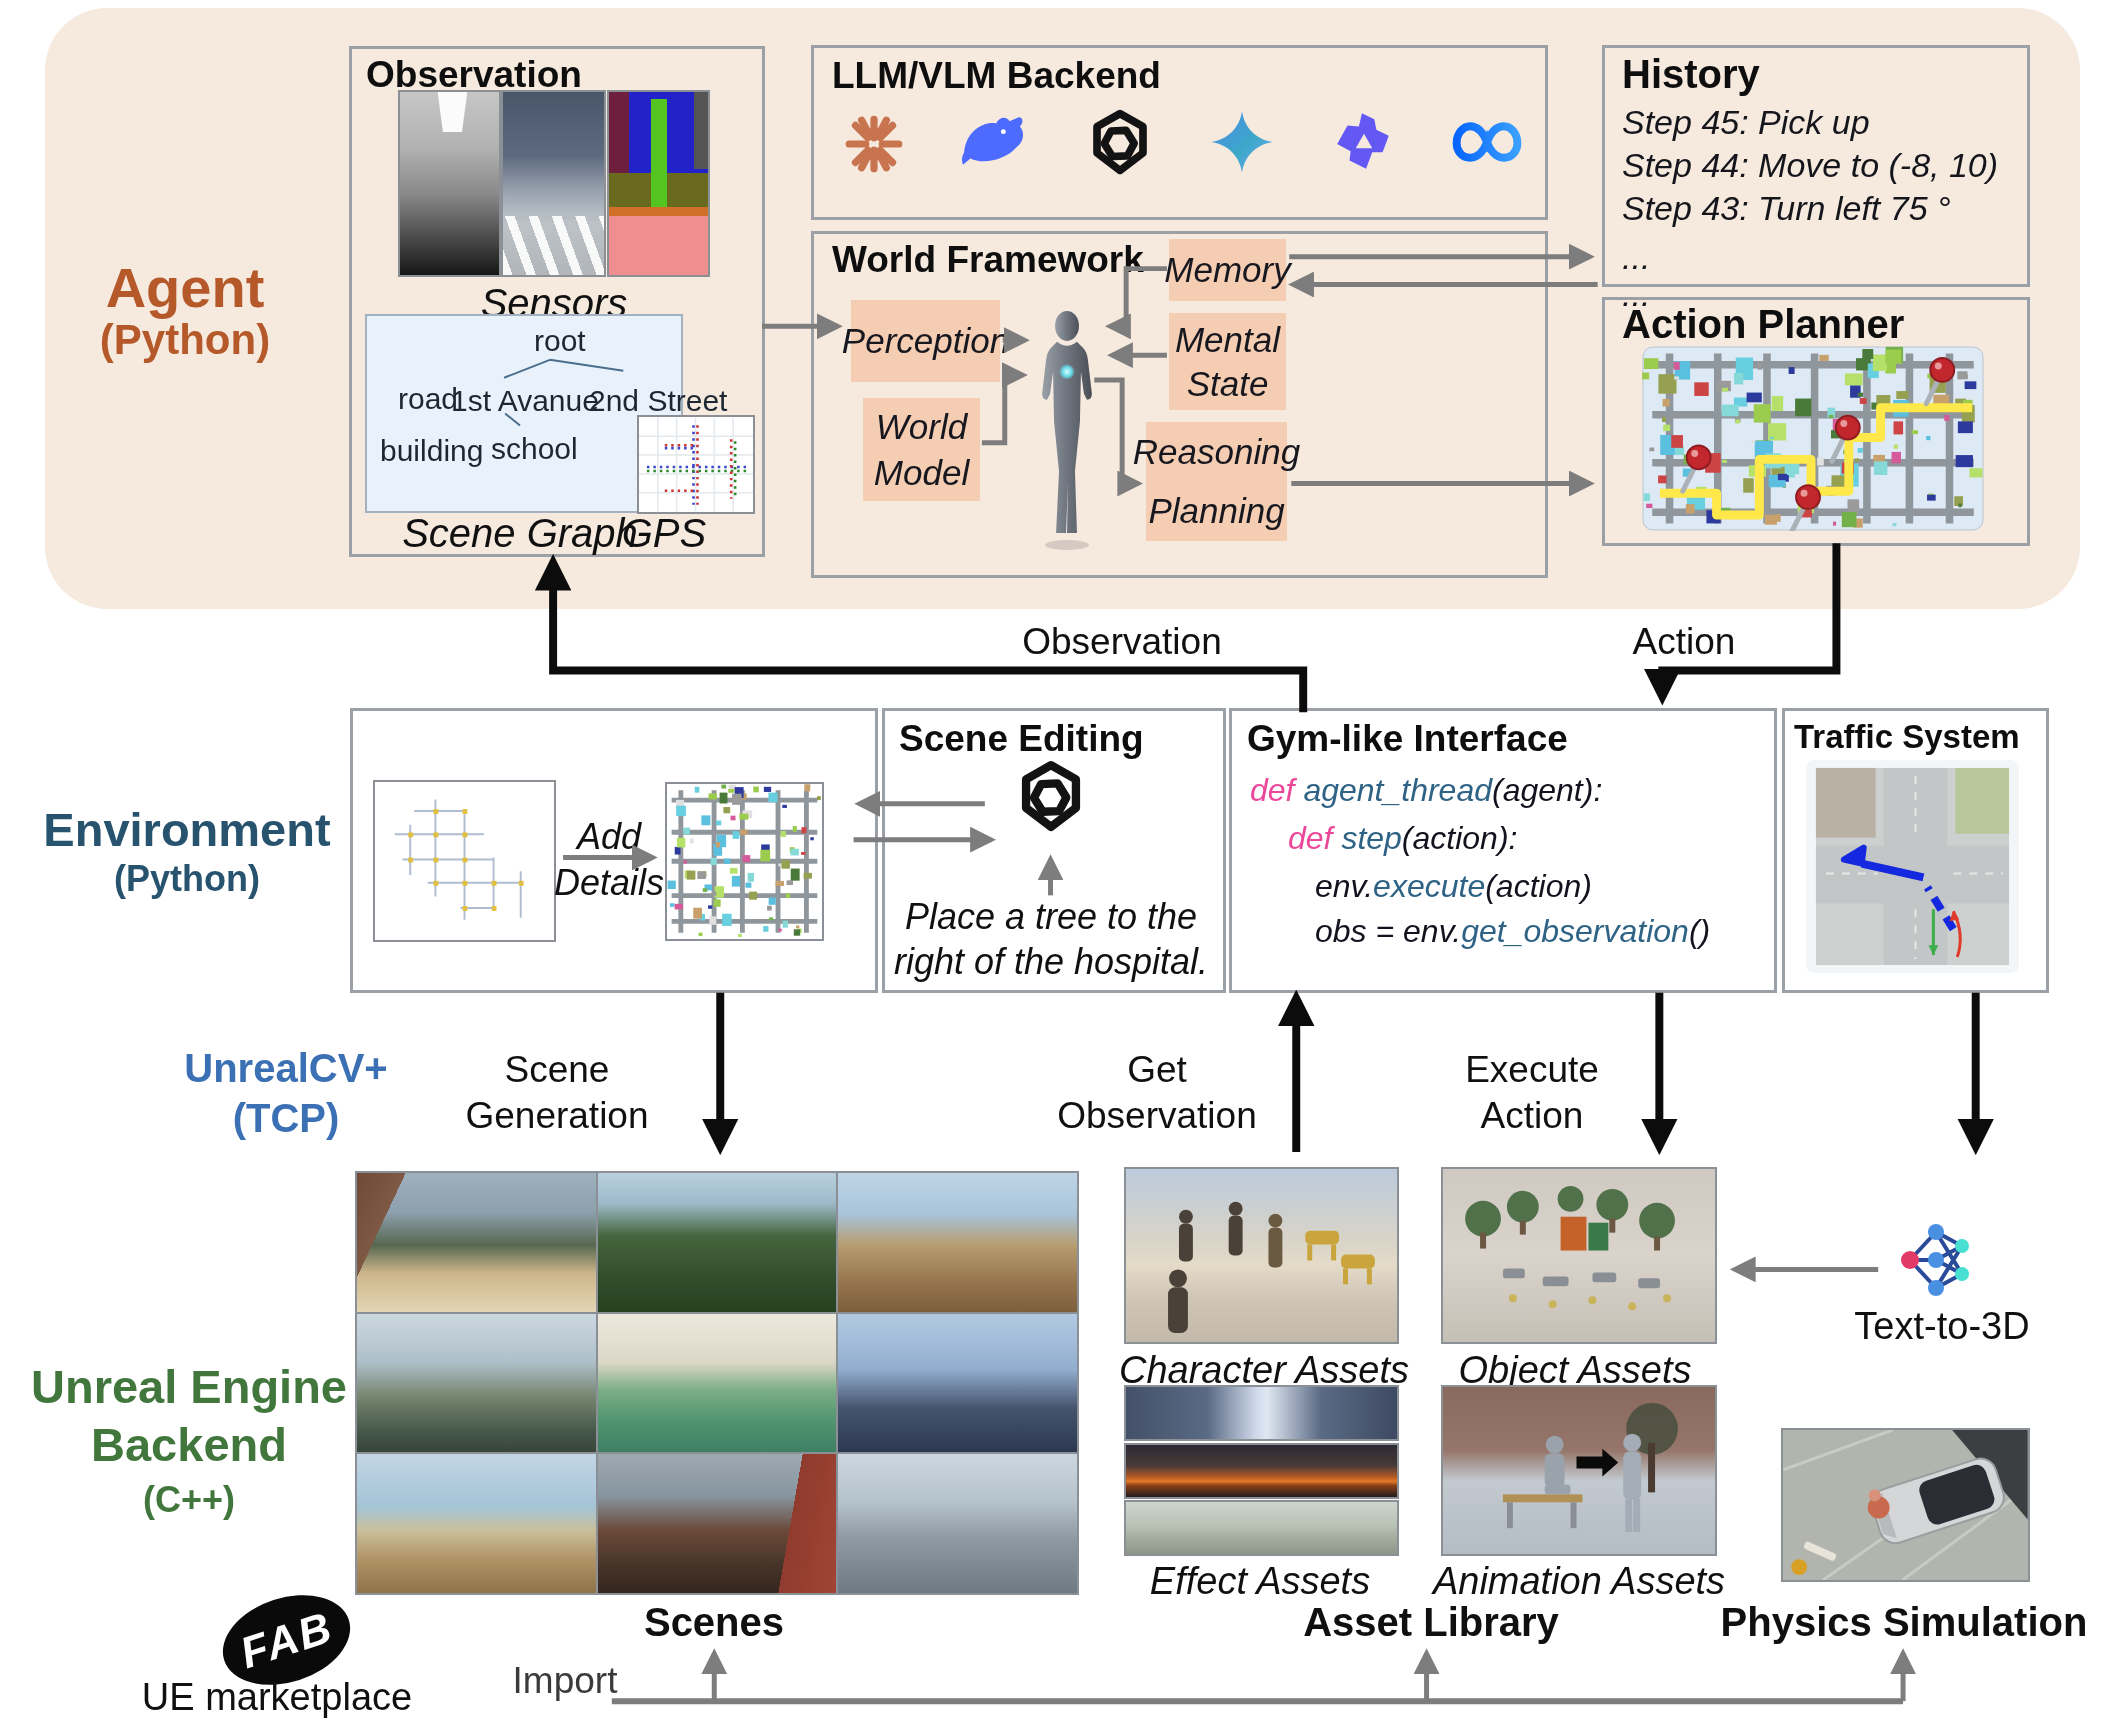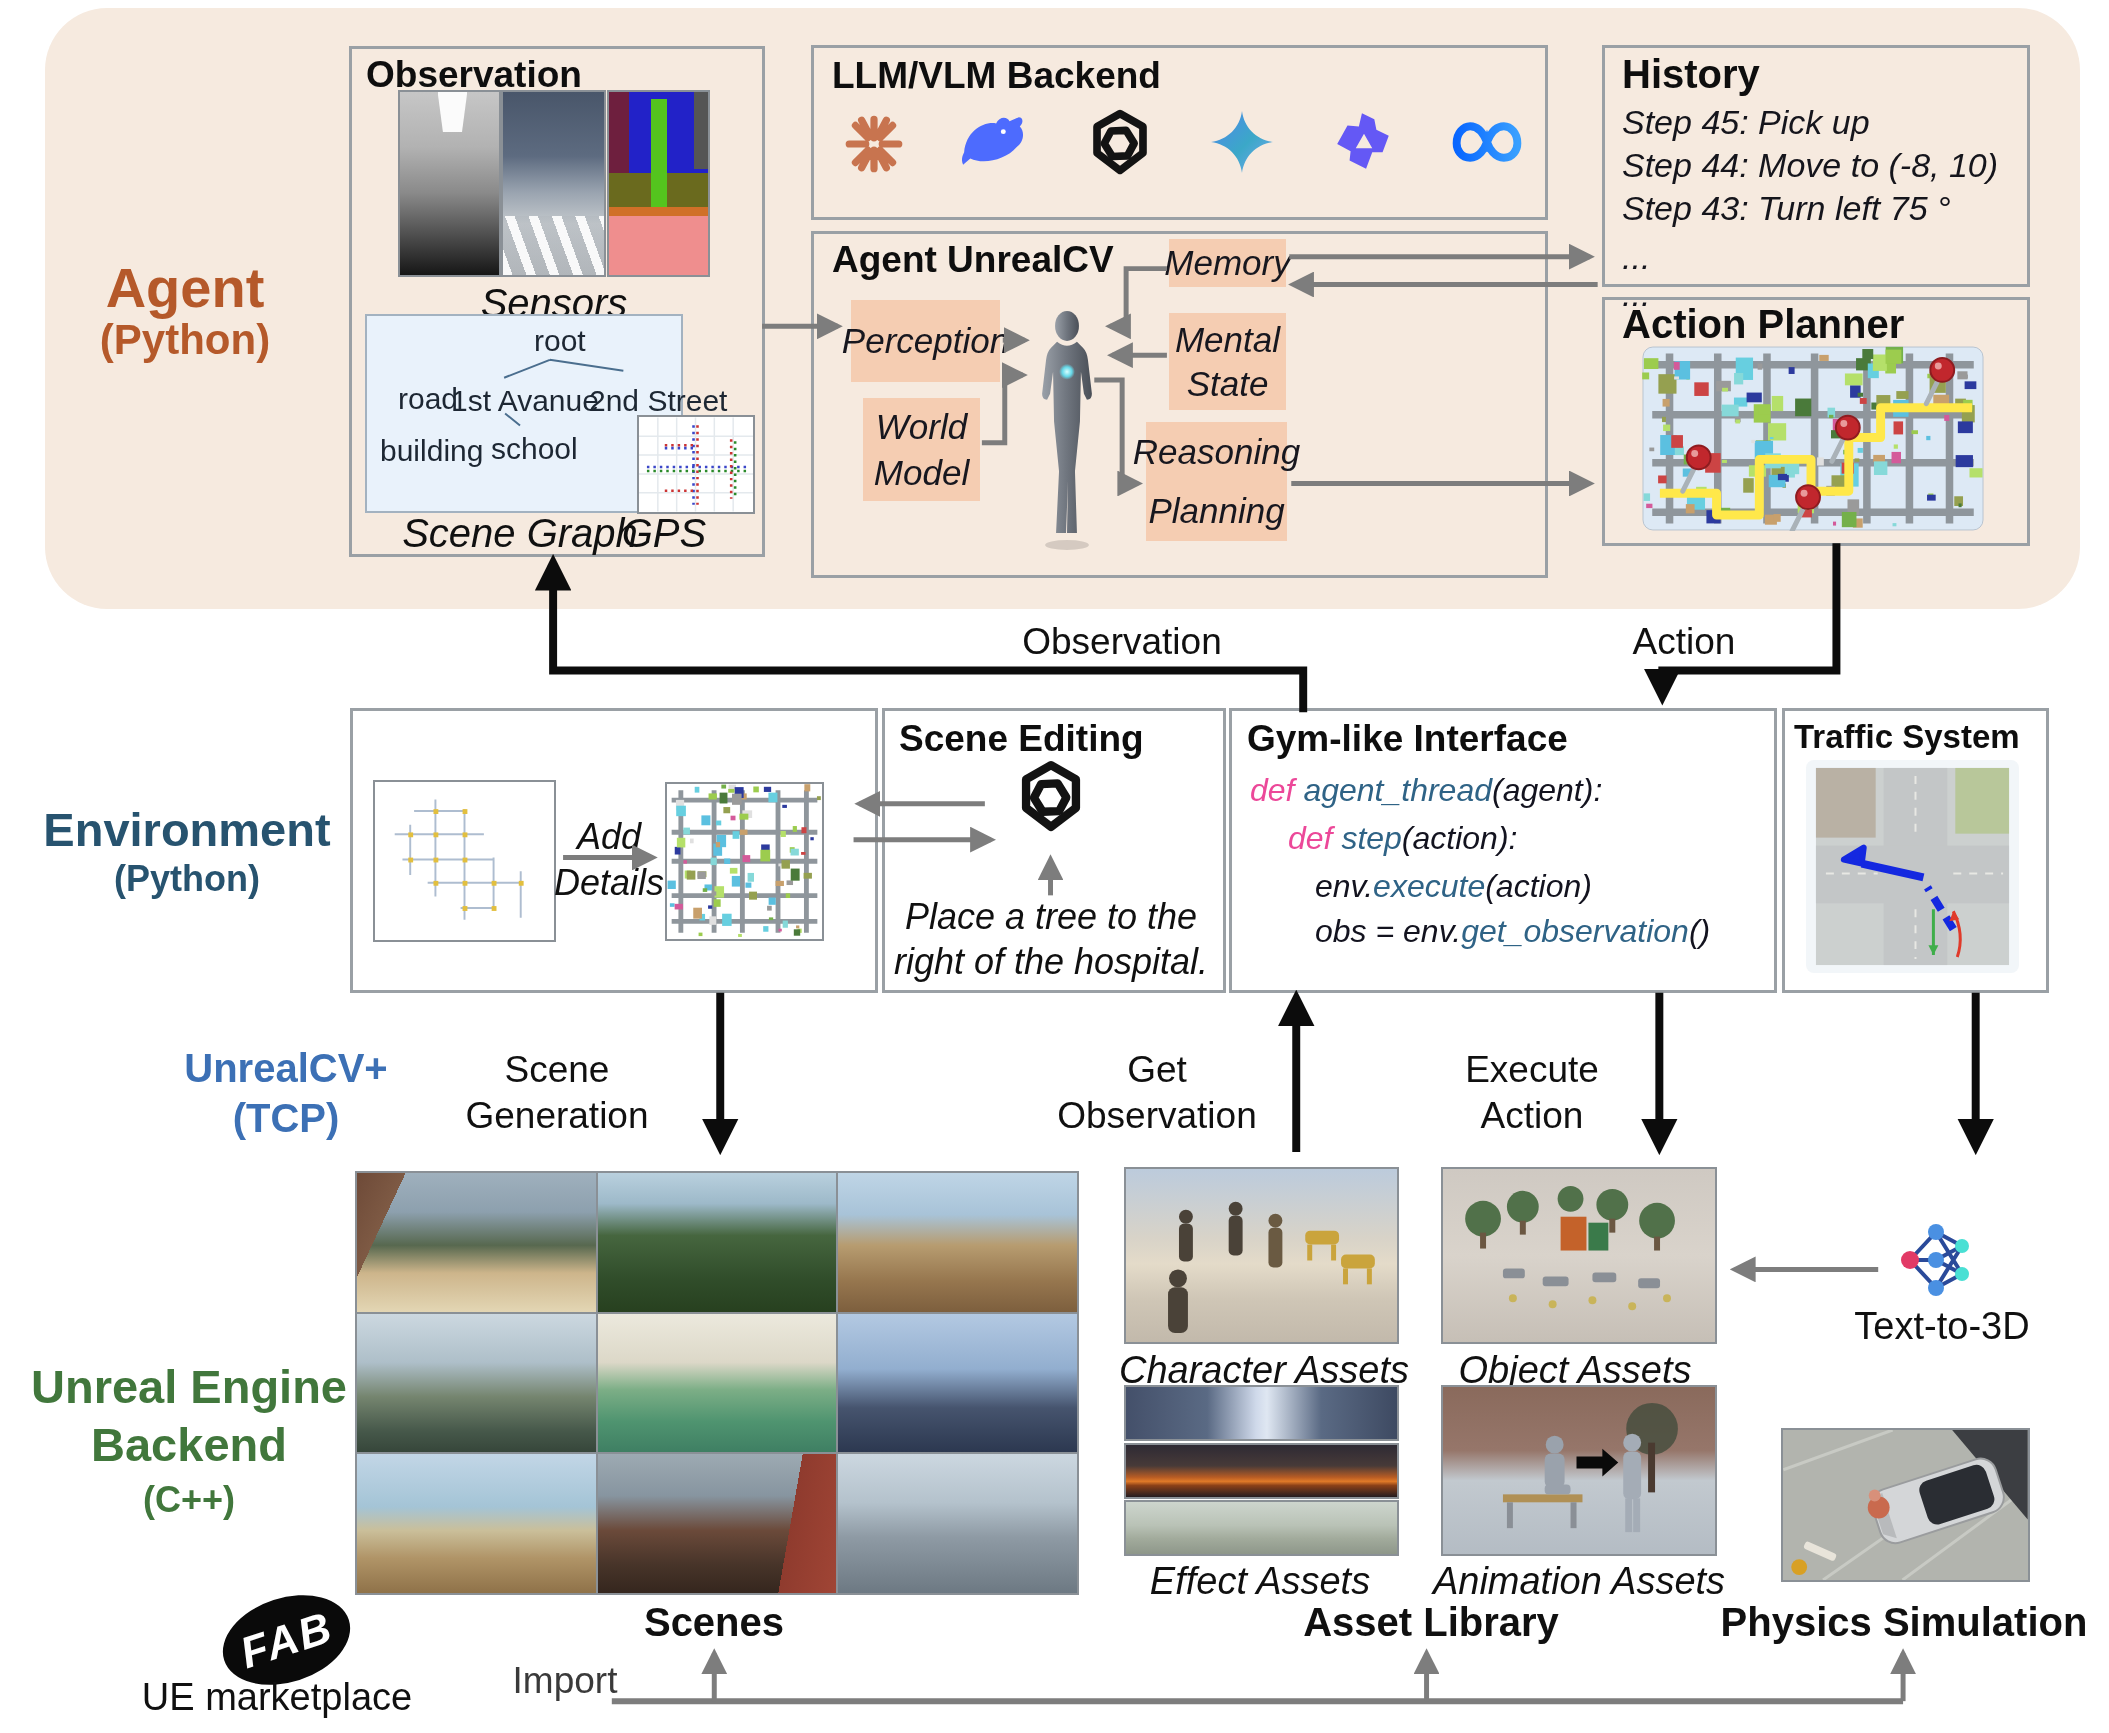--- a/index.html
+++ b/index.html
@@ -118,30 +118,30 @@
     <defs>
         <linearGradient id="metag" x1="0" y1="0" x2="1" y2="0">
       <stop offset="0" stop-color="#0866ff"></stop>
           <stop offset="1" stop-color="#39a0ff"></stop>
     </linearGradient>
       </defs>
     <path d="M17 38 C9 38 5 31 5 25 C5 16 11 10 17 10 C26 10 30 19 32 24 C34 19 38 10 47 10 C53 10 59 16 59 25 C59 31 55 38 47 38 C39 38 34 30 32 24 C30 30 25 38 17 38 Z" fill="none" stroke="url(#metag)" stroke-width="7"></path>
   </svg>
 
   <div class="box" style="left:811px;top:231px;width:731px;height:341px;"></div>
-  <div class="btitle" style="left:832px;top:239px;">Agent UnrealCV</div>
+  <div class="btitle" style="left:832px;top:239px;">World Framework</div>
 
   <div class="peach" style="left:851px;top:300px;width:149px;height:82px;">
     <span>Perception</span>
   </div>
   <div class="peach" style="left:863px;top:398px;width:117px;height:103px;line-height:46px;">
     <span>World</span>
     <span>Model</span>
   </div>
-  <div class="peach" style="left:1169px;top:239px;width:117px;height:48px;">
+  <div class="peach" style="left:1169px;top:239px;width:117px;height:62px;">
     <span>Memory</span>
   </div>
   <div class="peach" style="left:1169px;top:313px;width:117px;height:97px;line-height:44px;">
     <span>Mental</span>
     <span>State</span>
   </div>
   <div class="peach" style="left:1146px;top:422px;width:141px;height:119px;justify-content:space-around;">
     <span>Reasoning</span>
     <span>Planning</span>
   </div>

